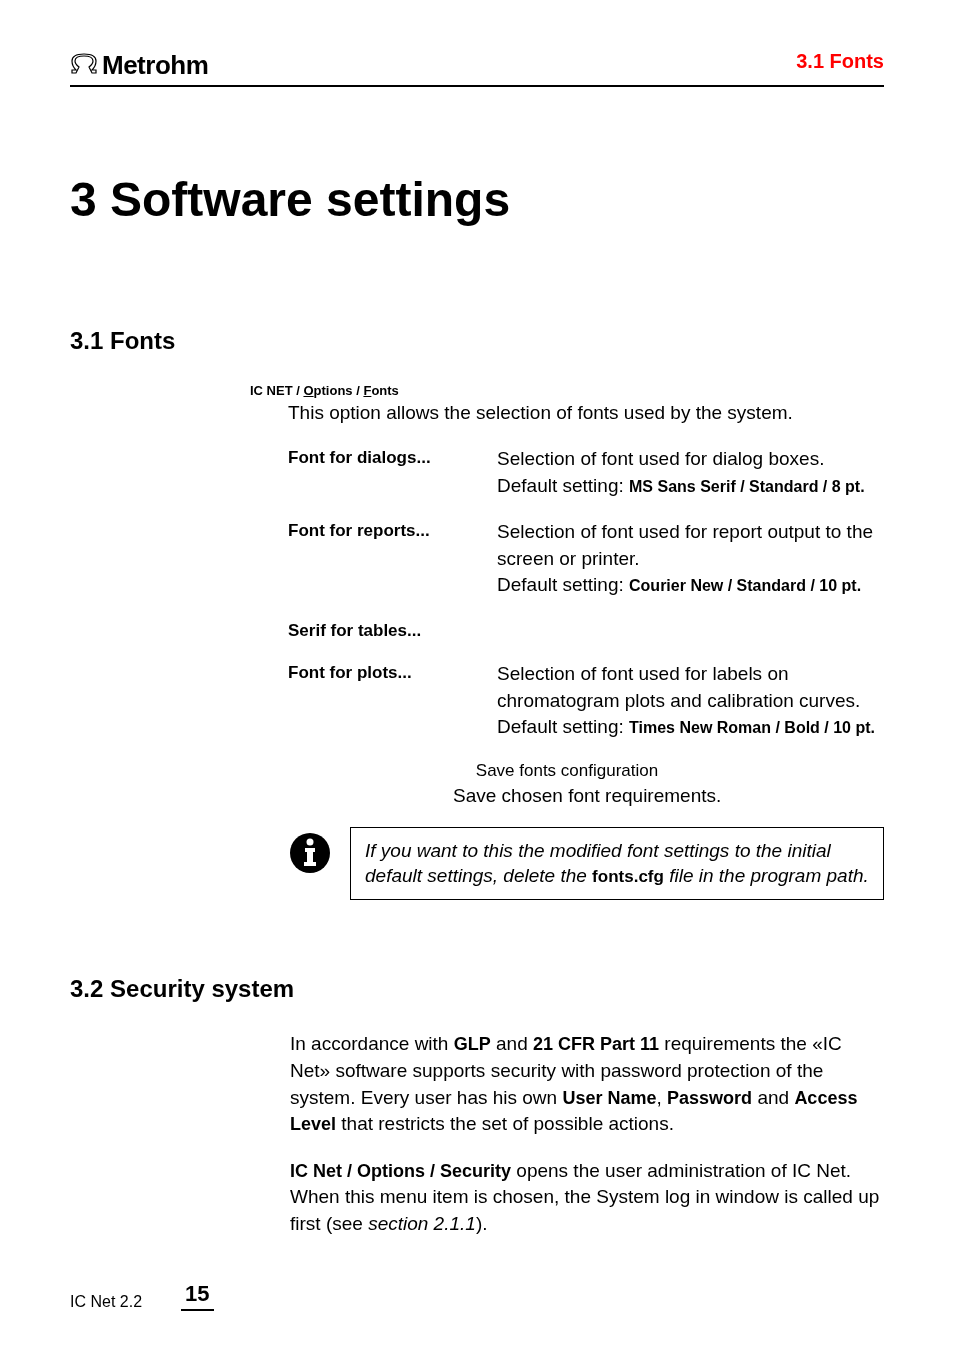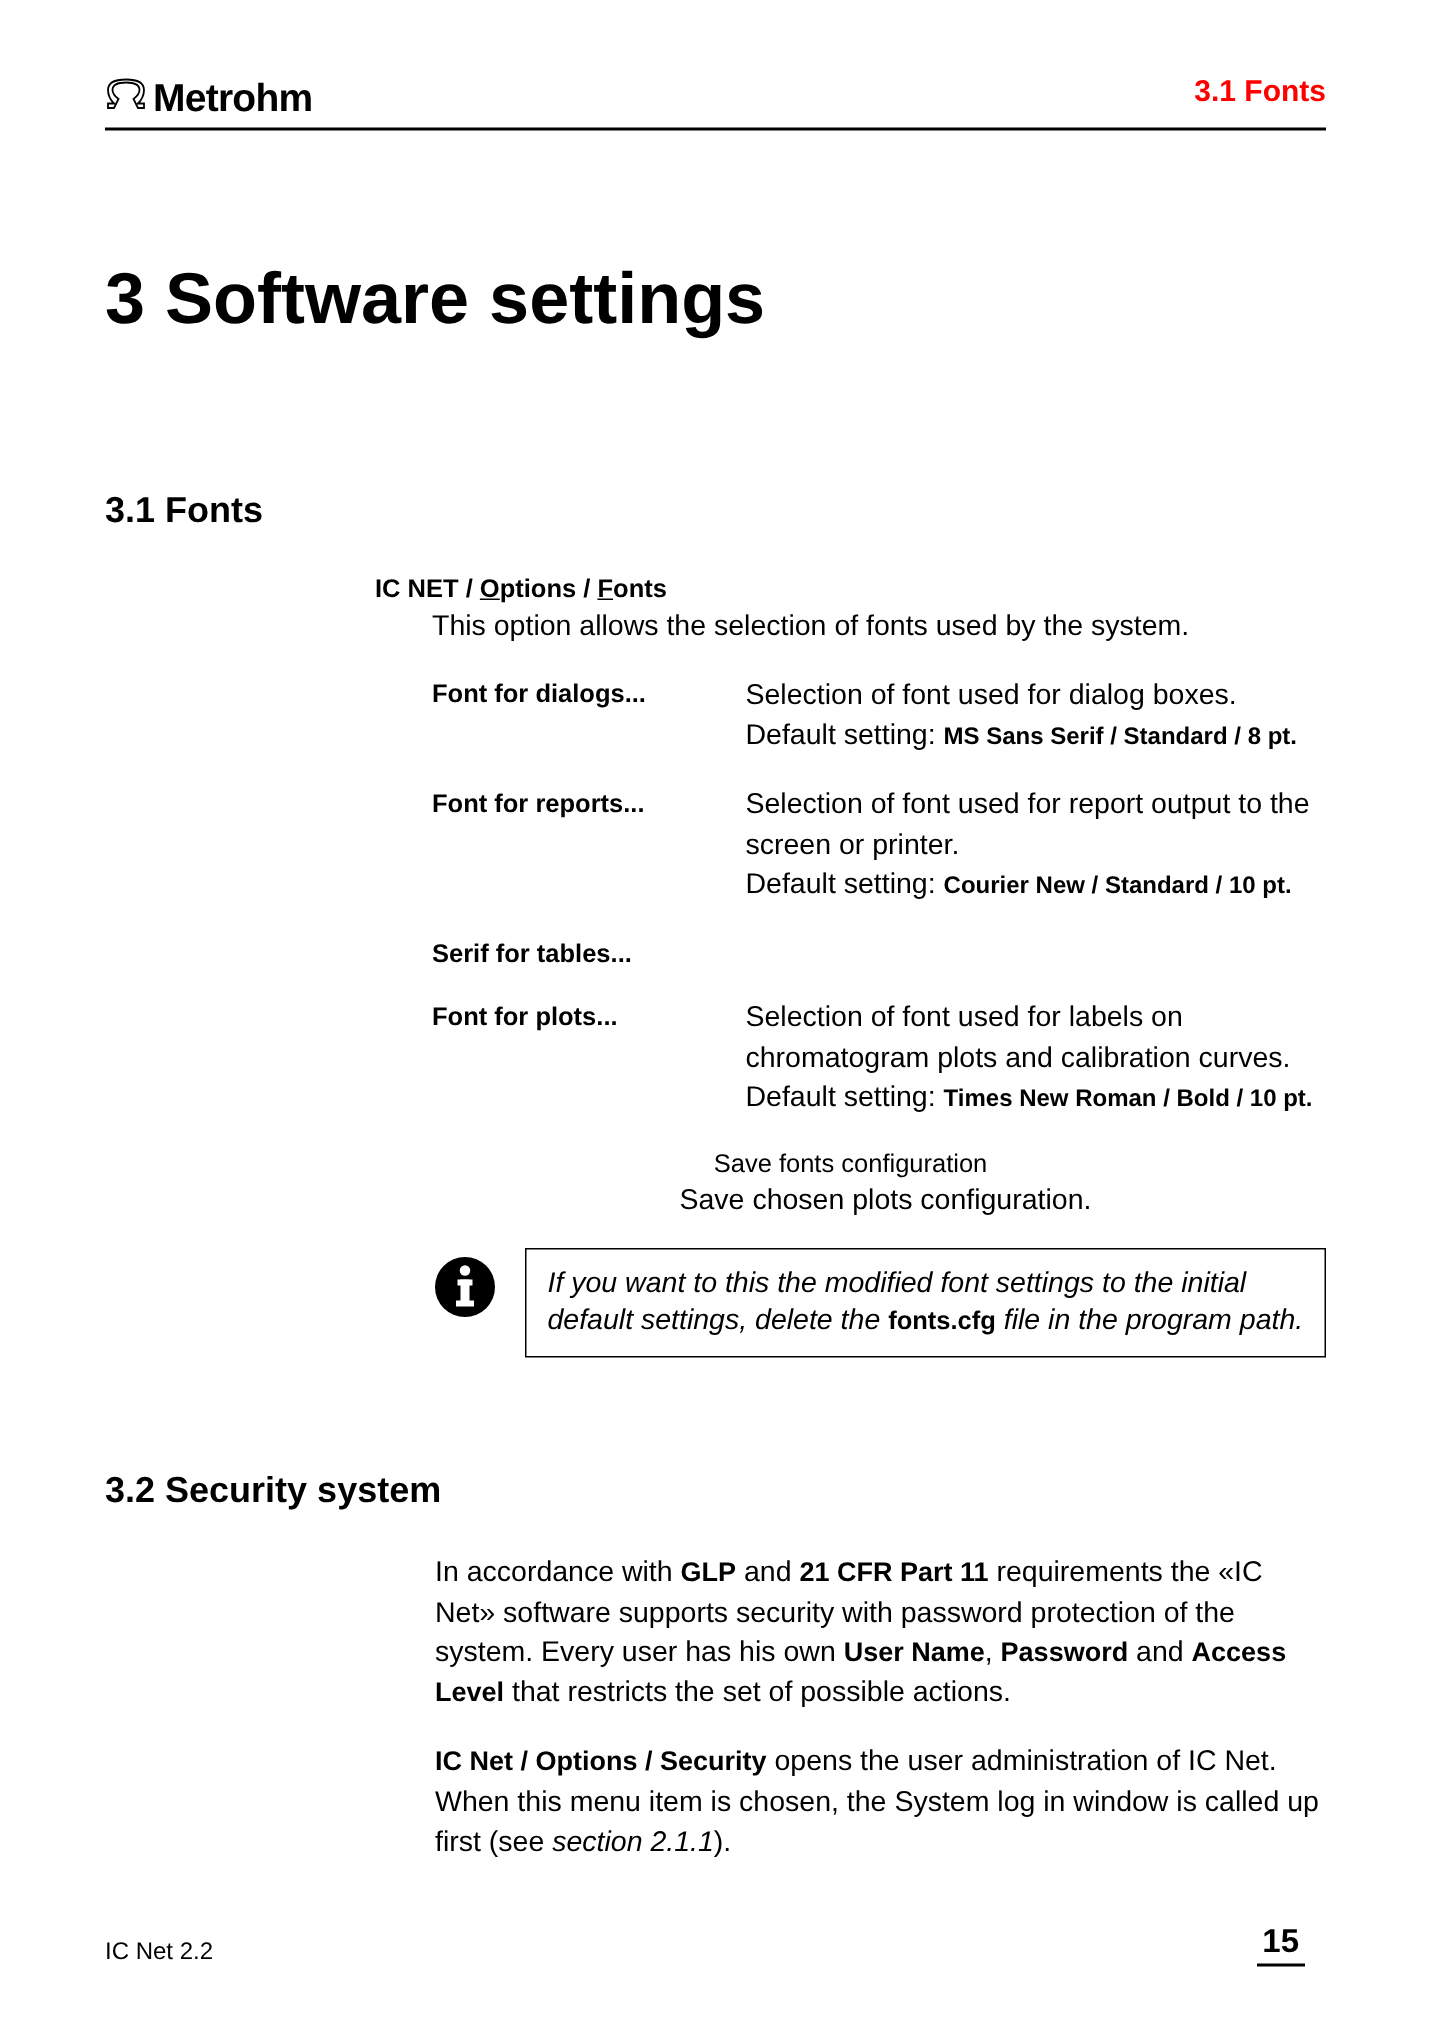--- a/index.html
+++ b/index.html
@@ -44,21 +44,21 @@
     font-weight: 900;
     font-size: 24px;
     margin-bottom: 28px;
   }
   .content-block {
     margin-left: 180px;
     margin-right: 0;
   }
   .menu-path {
     font-weight: bold;
-    font-size: 17px;
+    font-size: 13px;
     margin-bottom: 4px;
   }
   .menu-underline { text-decoration: underline; }
   .intro-line {
     font-size: 19px;
     margin-bottom: 22px;
     margin-left: 38px;
   }
   .def-row {
     display: flex;
@@ -114,25 +114,25 @@
     font-size: 19px;
     line-height: 1.4;
     margin-bottom: 20px;
   }
   .bold-inline2 { font-weight: bold; font-size: 18px; }
   .italic-inline { font-style: italic; }
   .footer {
     position: absolute;
     bottom: 40px;
     left: 70px;
-    right: 84px;
-    display: flex;
-    justify-content: space-between;
+    right: 74px;
+    display: flex;
     align-items: flex-end;
     font-size: 16px;
+    gap: 39px;
   }
   .footer-page {
     font-weight: 900;
     font-size: 22px;
     border-bottom: 2.5px solid #000;
     padding: 0 4px 2px 4px;
   }
   .spacer-large { height: 75px; }
 </style>
 </head>
@@ -182,21 +182,21 @@
 
   <div class="def-row">
     <div class="def-term">Font for plots...</div>
     <div class="def-desc">
       <span>Selection of font used for labels on chromatogram plots and calibration curves.</span><br>
       <span class="default-line"><span>Default setting: </span><span class="default-value">Times New Roman / Bold / 10 pt.</span></span>
     </div>
   </div>
 
   <div class="save-heading">Save fonts configuration</div>
-  <div class="save-desc">Save chosen plots configuration.</div>
+  <div class="save-desc">Save chosen font requirements.</div>
 
   <div class="info-box">
     <span class="info-icon">
       <svg width="44" height="44" viewBox="0 0 44 44">
         <circle cx="22" cy="22" r="20" fill="#000"></circle>
         <circle cx="22" cy="11" r="3.5" fill="#fff"></circle>
         <rect x="17" y="17" width="10" height="4" fill="#fff"></rect>
         <rect x="19" y="17" width="6" height="16" fill="#fff"></rect>
         <rect x="16" y="31" width="12" height="4" fill="#fff"></rect>
       </svg>

